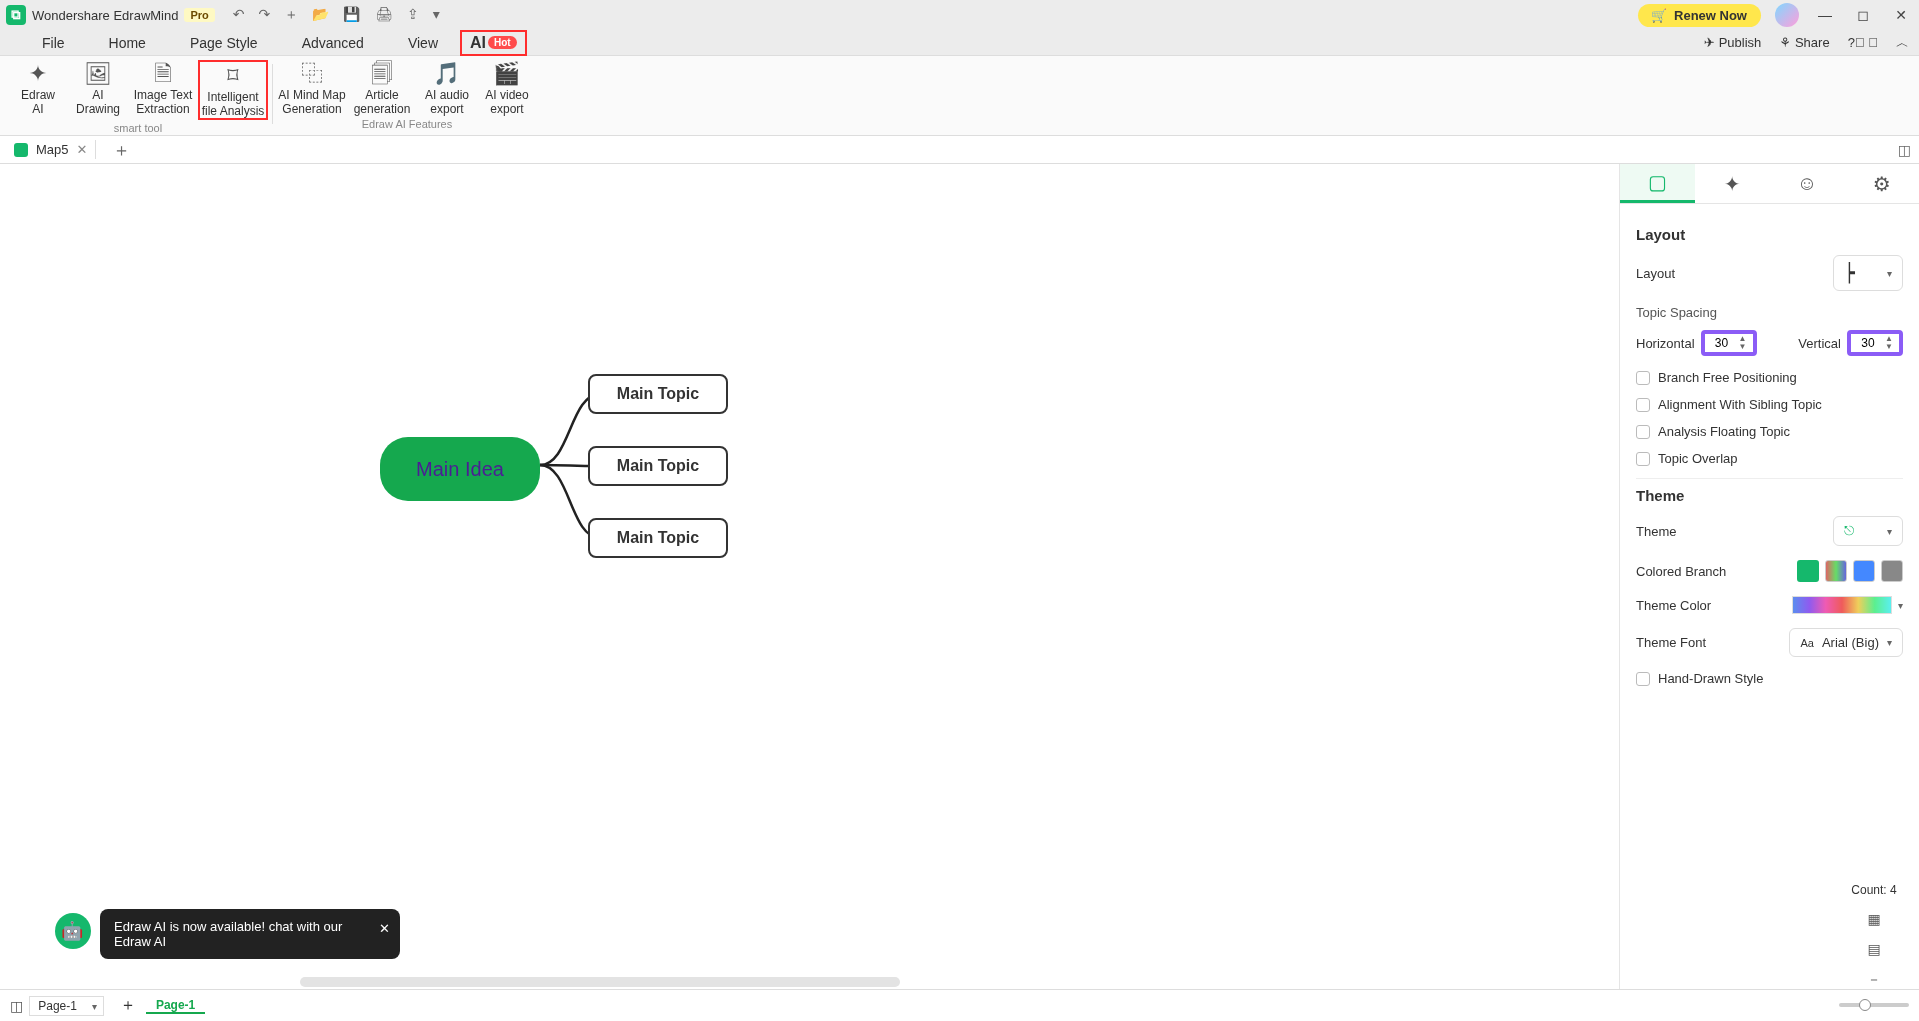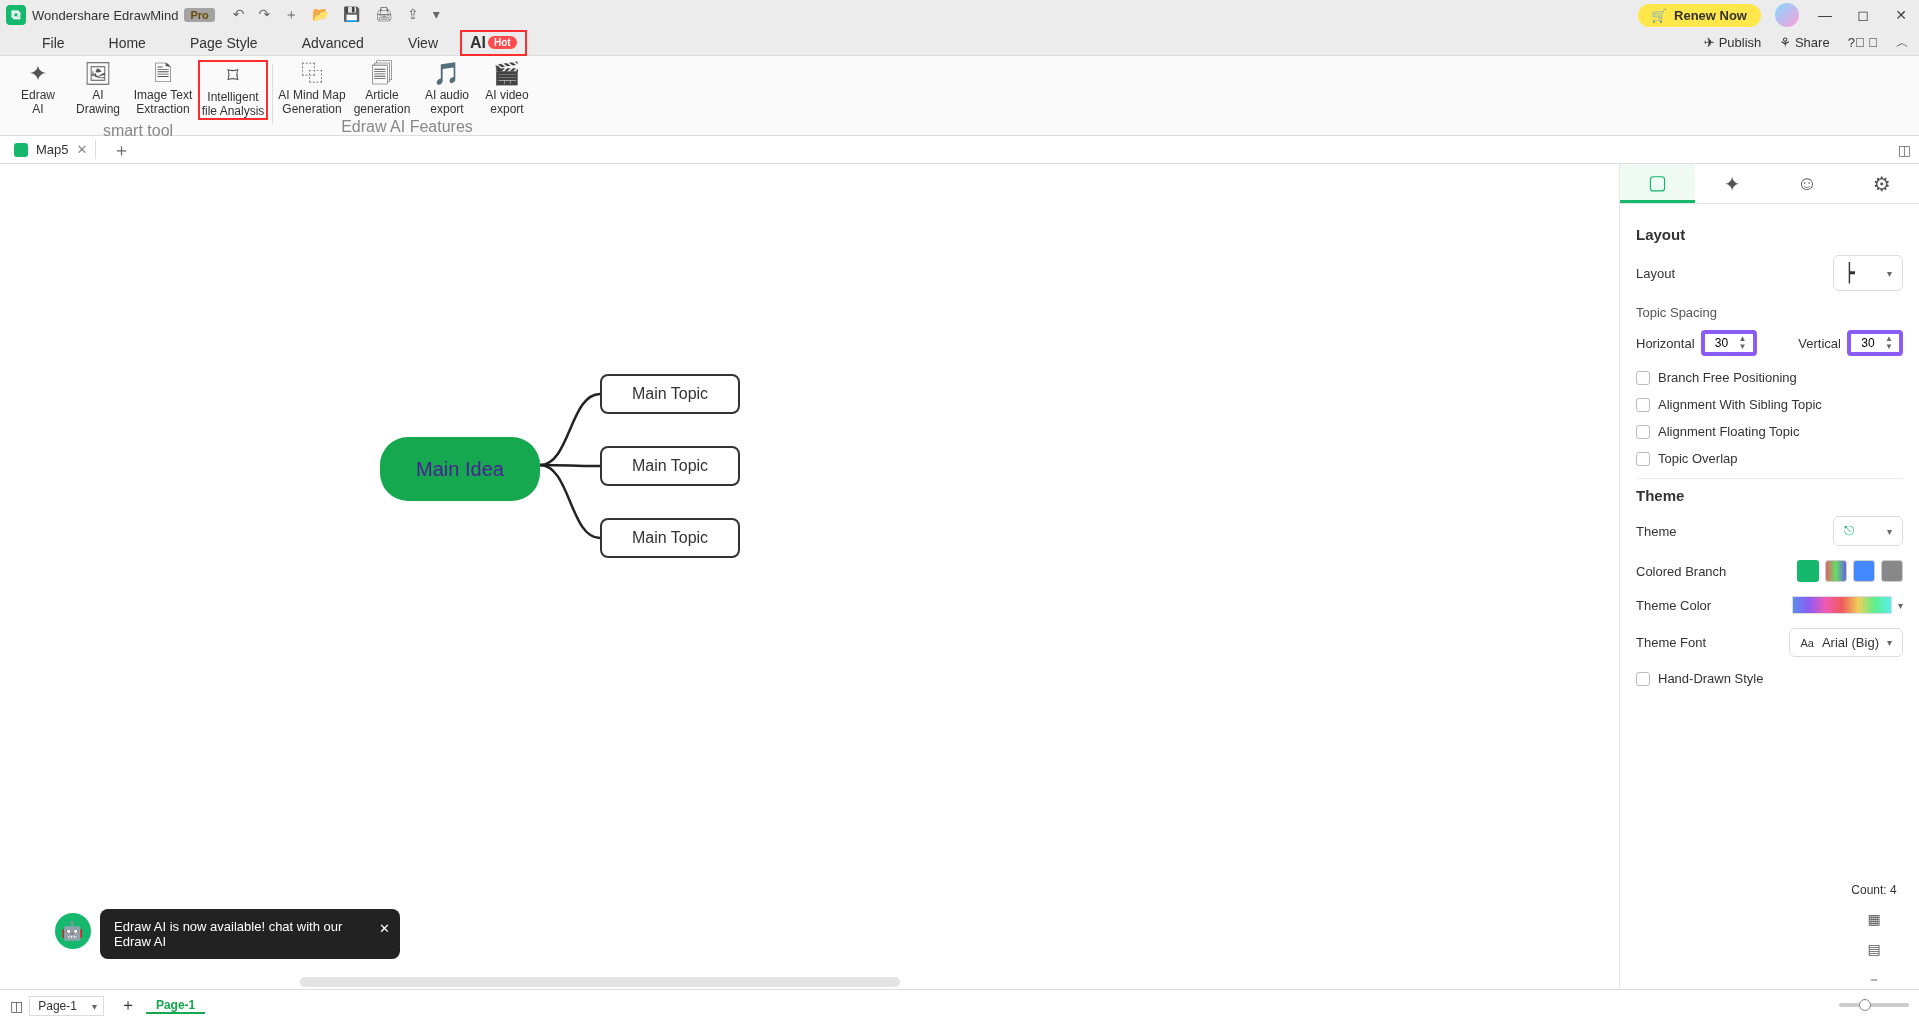--- a/index.html
+++ b/index.html
@@ -2,21 +2,21 @@
 <html><head>
 <meta charset="utf-8">
 <style>
 * { box-sizing: border-box; margin: 0; padding: 0; font-family: "Segoe UI", Arial, sans-serif; }
 html, body { width: 1919px; height: 1021px; overflow: hidden; background: #fff; color: #333; }
 
 
 .titlebar { height: 30px; background: #ececec; display: flex; align-items: center; padding: 0 6px; gap: 6px; }
 .logo { width: 20px; height: 20px; background: #15b86c; border-radius: 4px; display: flex; align-items: center; justify-content: center; color: #fff; font-weight: bold; font-size: 13px; }
 .app-title { font-size: 13px; }
-.pro-badge { background: #a3a3a3; color: #6b4a00; border-radius: 3px; padding: 1px 6px; font-size: 11px; font-weight: 600; }
+.pro-badge { background: #fef9c3; color: #6b4a00; border-radius: 3px; padding: 1px 6px; font-size: 11px; font-weight: 600; }
 .qat { display: flex; gap: 14px; margin-left: 12px; }
 .qat span { color: #666; font-size: 14px; cursor: pointer; }
 .titlebar-right { margin-left: auto; display: flex; align-items: center; gap: 14px; }
 .renew { background: #ffe74c; border-radius: 14px; padding: 4px 14px; font-size: 13px; font-weight: 600; display: flex; align-items: center; gap: 6px; cursor: pointer; }
 .avatar { width: 24px; height: 24px; border-radius: 50%; background: linear-gradient(135deg,#80d8ff,#ff9edb); }
 .win-btn { width: 24px; text-align: center; font-size: 14px; color: #444; cursor: pointer; }
 
 
 .menubar { height: 26px; background: #ececec; display: flex; align-items: center; gap: 0; padding-left: 20px; border-bottom: 1px solid #ddd; position:relative;}
 .menubar .item { padding: 0 22px; font-size: 14px; color: #333; cursor: pointer; }
@@ -26,39 +26,39 @@
 .menubar-right span{cursor:pointer; display:flex; align-items:center; gap:4px;}
 
 
 .ribbon { height: 80px; background: #fafafa; border-bottom: 1px solid #ddd; display: flex; align-items: flex-start; padding: 4px 8px 0 8px; gap: 0; }
 .rib-grp { display: flex; flex-direction: column; align-items:center; }
 .rib-row { display: flex; }
 .rib-btn { display: flex; flex-direction: column; align-items: center; justify-content: flex-start; width: 70px; font-size: 12px; text-align: center; line-height: 14px; cursor:pointer; padding-top:2px;}
 .rib-btn.small { width: 60px; }
 .rib-btn .ico { font-size: 22px; color: #555; margin-bottom: 2px; height:24px; display:flex; align-items:center; justify-content:center;}
 .rib-btn.highlighted { border: 2px solid #ff2d2d; }
-.grp-label { font-size: 16px; color: #888; margin-top: 2px;}
+.grp-label { font-size: 11px; color: #888; margin-top: 2px;}
 .rib-sep { width:1px; background:#ddd; height:60px; margin:4px 4px 0 4px;}
 
 
 .tabstrip { height: 28px; border-bottom: 1px solid #ddd; display: flex; align-items: center; padding-left: 6px; gap: 10px;}
 .doc-tab { display:flex; align-items:center; gap:8px; padding:2px 8px; font-size:13px; border-right:1px solid #ddd;}
 .doc-tab .mini{width:14px;height:14px;background:#15b86c;border-radius:3px;}
 .tabstrip .plus{font-size:18px; color:#666; cursor:pointer; padding:0 6px;}
 .tabstrip .right-sq{margin-left:auto; margin-right:8px; font-size:14px; color:#666; cursor:pointer;}
 
 
 .main { display:flex; height: calc(1021px - 30px - 26px - 80px - 28px - 32px); }
 .canvas { flex:1; position:relative; background:#fff; }
 .sidepanel { width:300px; border-left:1px solid #e5e5e5; display:flex; flex-direction:column;}
 
 
 .mindmap { position:absolute; left:380px; top:210px; }
 .main-idea { position:absolute; left:0; top:63px; width:160px; height:64px; background:#15a84e; color:#4c1d95; font-weight:400; font-size:20px; display:flex; align-items:center; justify-content:center; border-radius:28px;}
-.topic { position:absolute; left:220px; width:140px; height:40px; border:2px solid #333; border-radius:8px; display:flex; align-items:center; justify-content:center; font-weight:400; font-size:16px; background:#fff;}
+.topic { position:absolute; left:208px; width:140px; height:40px; border:2px solid #333; border-radius:8px; display:flex; align-items:center; justify-content:center; font-weight:700; font-size:16px; background:#fff;}
 .t1{top:0;} .t2{top:72px;} .t3{top:144px;}
 svg.conn{position:absolute; left:0; top:0; overflow:visible; pointer-events:none;}
 
 
 .ai-fab{position:absolute; left:55px; bottom:40px; width:36px;height:36px;border-radius:50%;background:#15b86c;display:flex;align-items:center;justify-content:center;color:#fff;font-size:18px;}
 .ai-toast{position:absolute; left:100px; bottom:30px; background:#222; color:#fff; border-radius:8px; padding:10px 36px 10px 14px; font-size:13px; max-width:300px;}
 .ai-toast .close{position:absolute; right:10px; top:12px; cursor:pointer;}
 .hscroll{position:absolute; bottom:2px; left:300px; width:600px; height:10px; background:#e3e3e3; border-radius:5px;}
 
 
@@ -284,21 +284,21 @@
       <div class="sp-chk">
           <span class="box"></span>
           <span>Branch Free Positioning</span>
         </div>
       <div class="sp-chk">
           <span class="box"></span>
           <span>Alignment With Sibling Topic</span>
         </div>
       <div class="sp-chk">
           <span class="box"></span>
-          <span>Alignment Floating Topic</span>
+          <span>Analysis Floating Topic</span>
         </div>
       <div class="sp-chk">
           <span class="box"></span>
           <span>Topic Overlap</span>
         </div>
 
       <div class="sp-sep"></div>
       <div class="sp-h">Theme</div>
       <div class="sp-row">
         <span>Theme</span>

